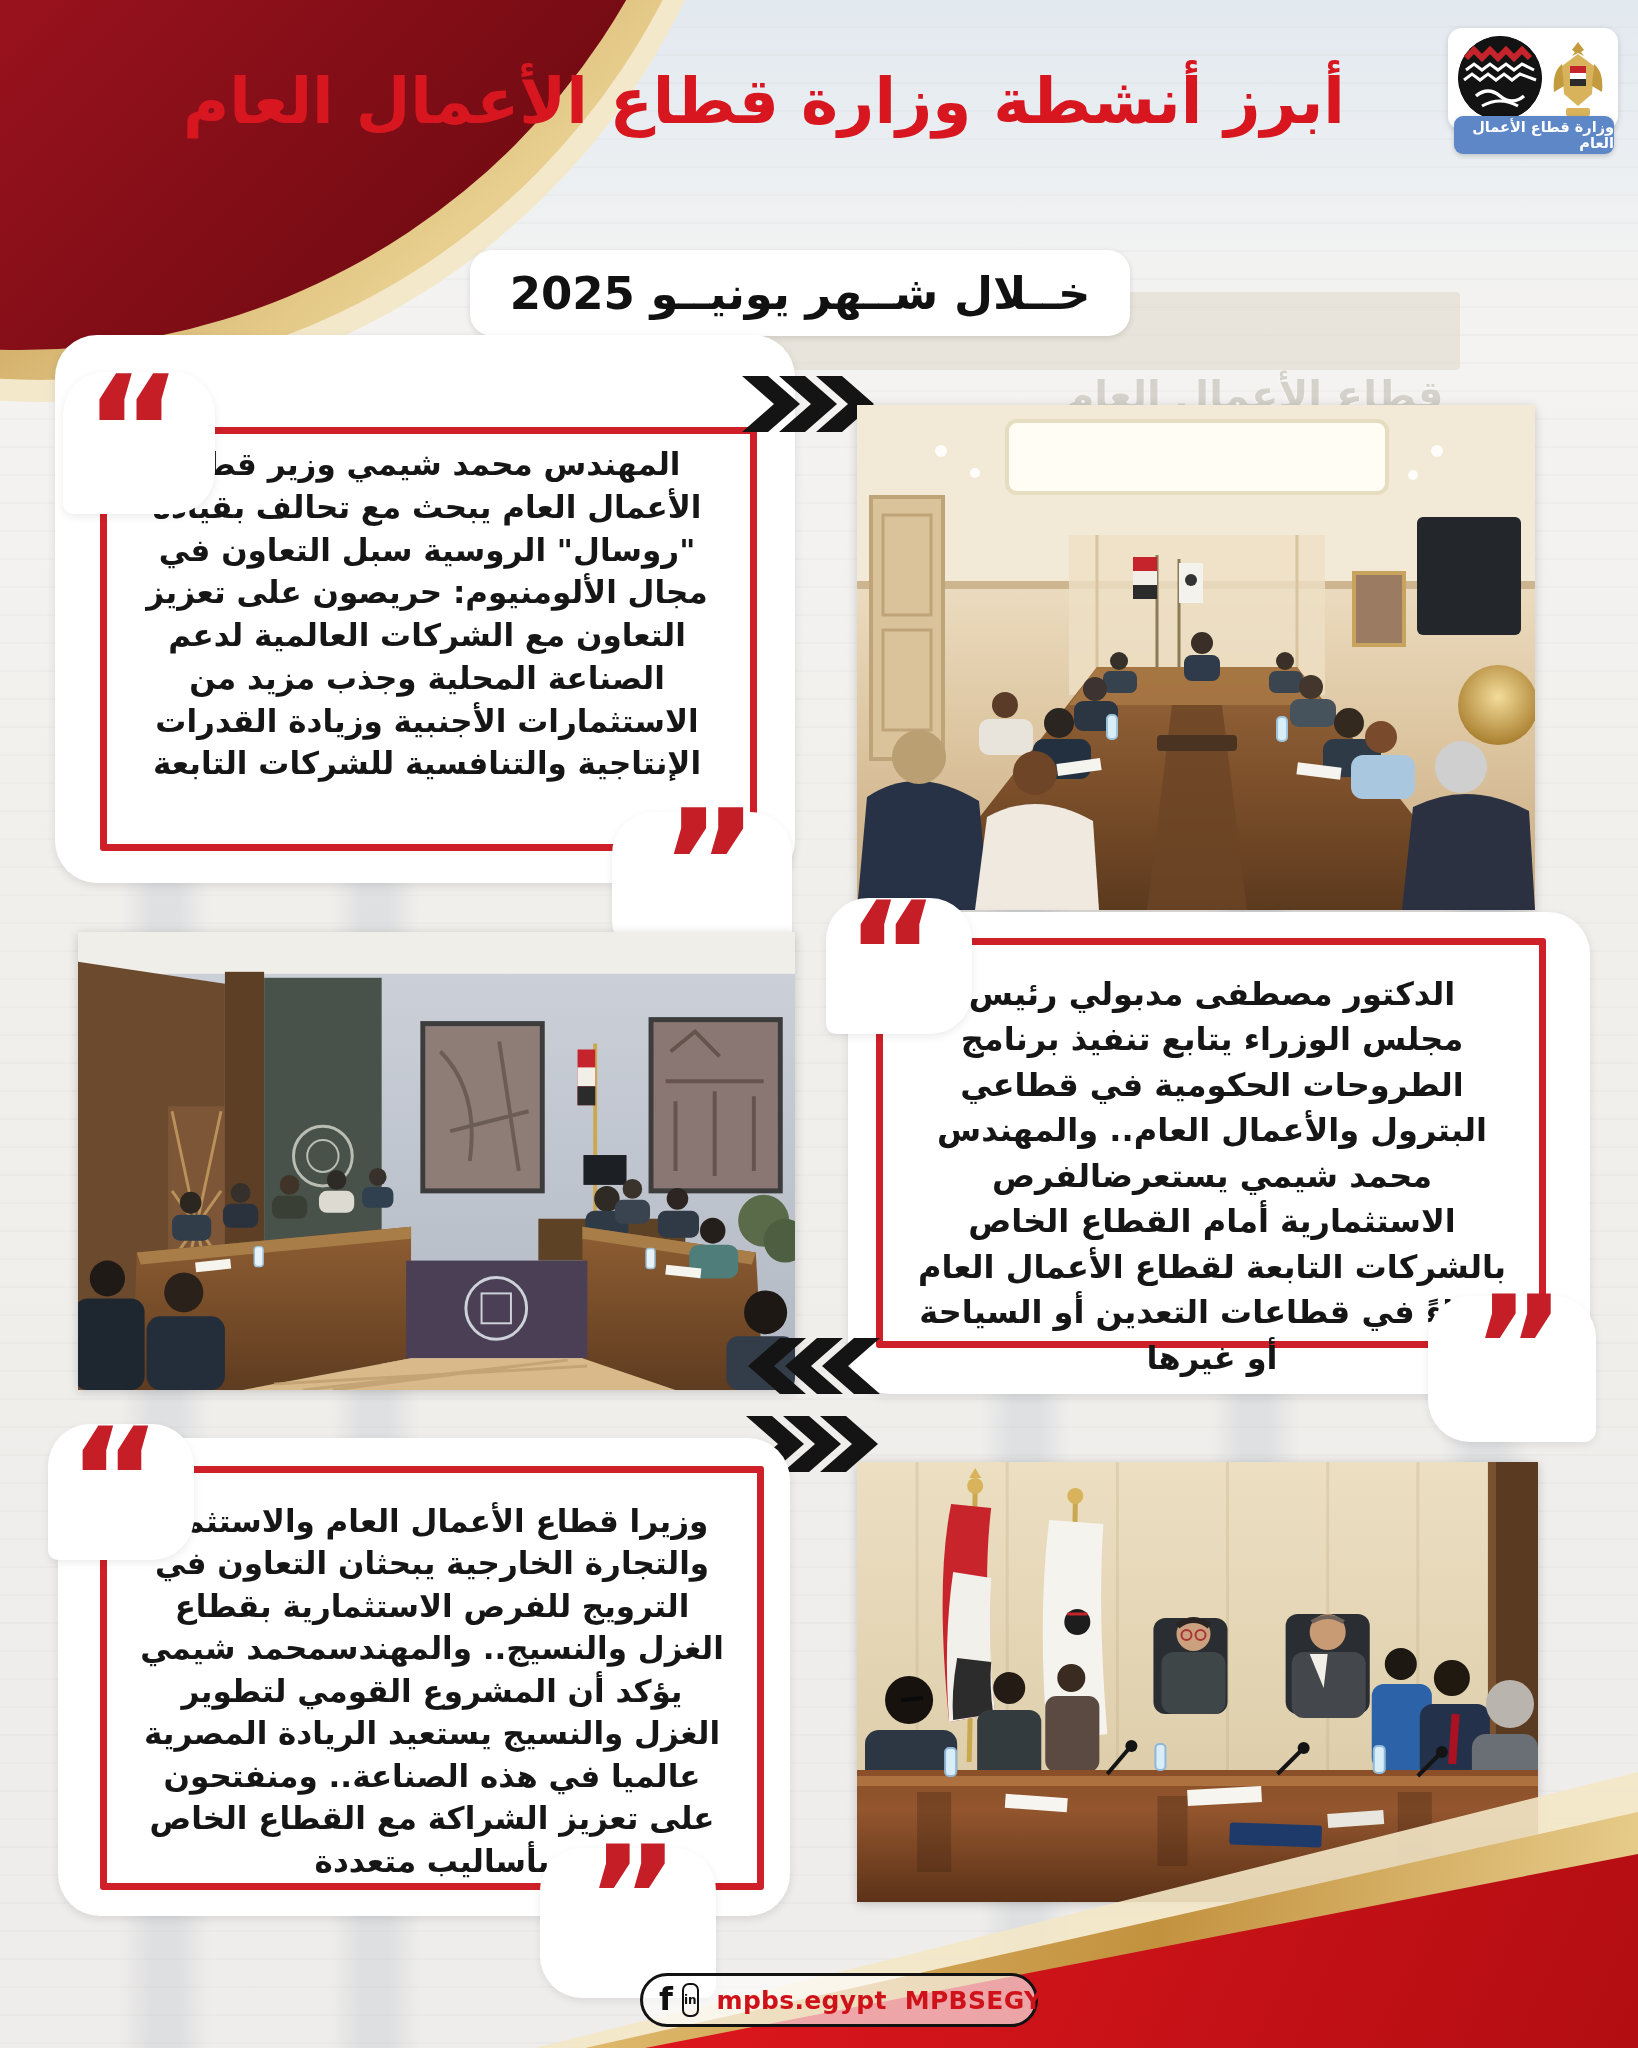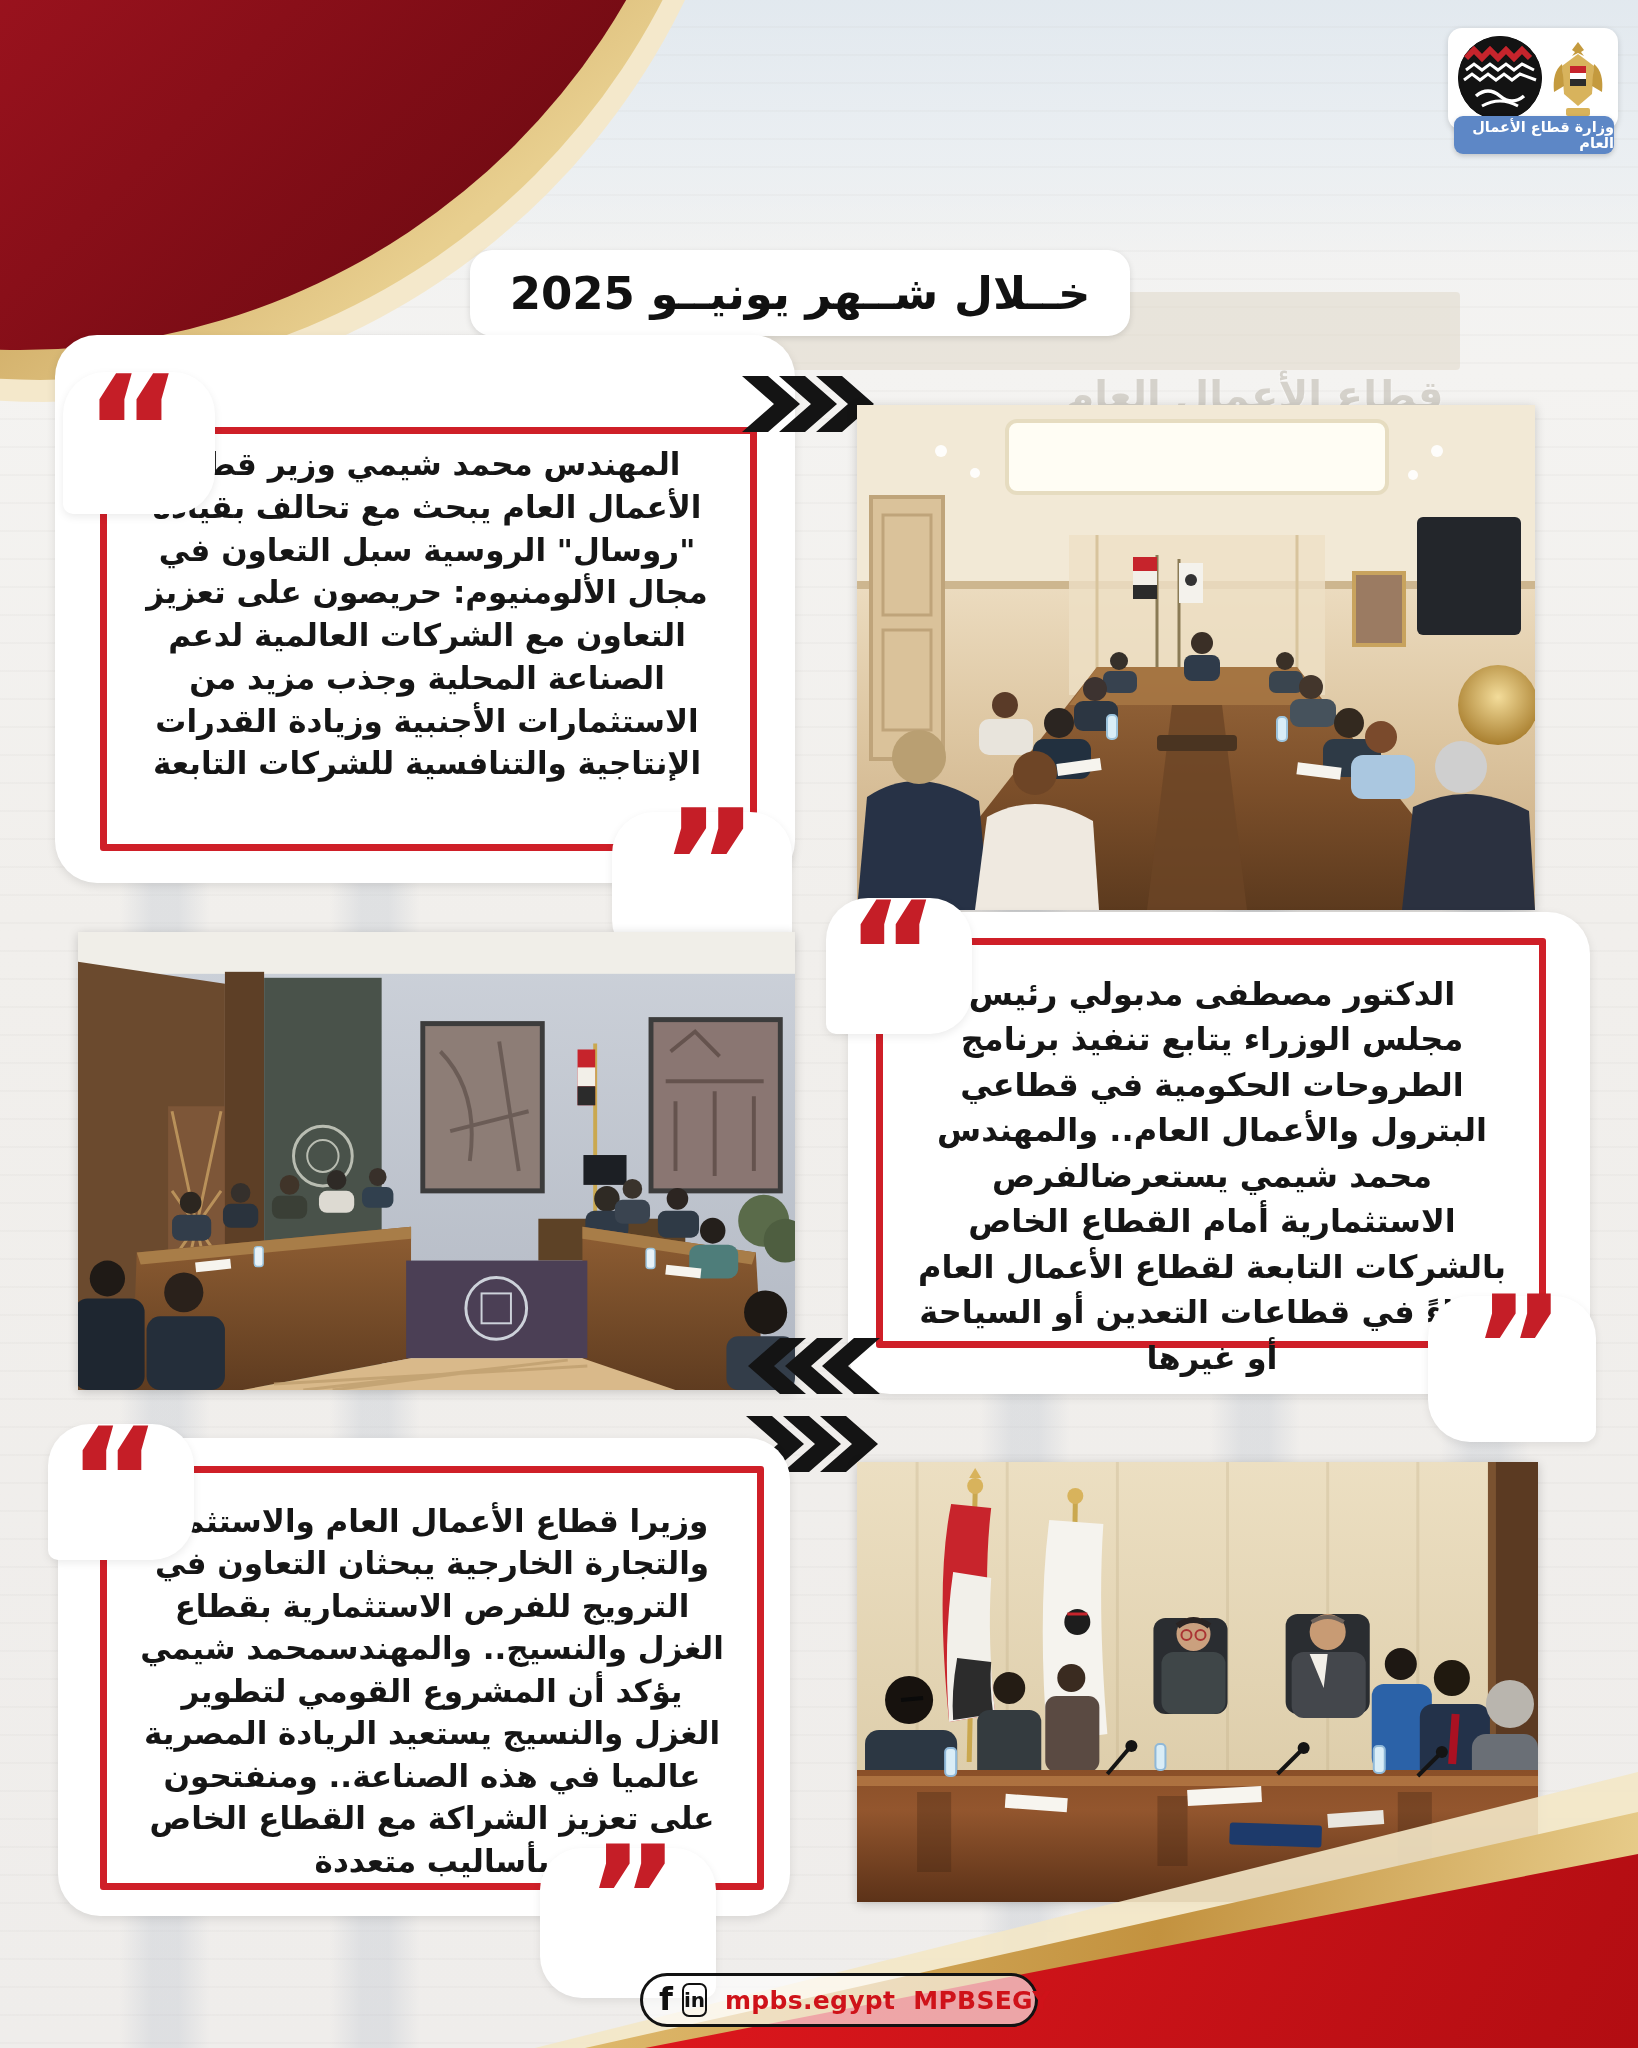--- a/index.html
+++ b/index.html
@@ -55,21 +55,21 @@
      clip-path:polygon(535px 2048px,1638px 1772px,1638px 1820px,588px 2048px);}
   .rib-gold{position:absolute;inset:0;background:linear-gradient(100deg,#fdf2cd 0%,#e5c277 40%,#c3923f 75%,#e9cf8e 100%);
      clip-path:polygon(585px 2048px,1638px 1812px,1638px 1864px,652px 2048px);}
   .rib-red{position:absolute;inset:0;background:linear-gradient(115deg,#d01219 0%,#ee1b21 45%,#b20d12 100%);
      clip-path:polygon(645px 2048px,1638px 1854px,1638px 2048px);}
   .social{position:absolute;left:640px;top:1973px;width:398px;height:54px;border:3px solid #121212;border-radius:30px;
      background:rgba(255,255,255,.62);display:flex;align-items:center;gap:9px;padding:0 16px;box-sizing:border-box;
      direction:ltr;z-index:40;}
   .fb{font-size:32px;font-weight:bold;color:#101010;line-height:1;margin-top:-3px;}
   .lin{width:30px;height:30px;border:2.5px solid #101010;border-radius:7px;display:flex;align-items:center;justify-content:center;
-     font-size:20px;font-weight:bold;color:#101010;}
+     font-size:12px;font-weight:bold;color:#101010;}
   .handle{color:#cf1219;font-size:25px;font-weight:bold;letter-spacing:.3px;}
 </style>
 </head>
 <body>
 
 <div class="stage">
 
   <div class="bg-layer">
     <div class="bg-sky"></div>
     <div class="bg-brick"></div>
@@ -83,20 +83,21 @@
     <div class="bg-sign" style="left:230px;top:468px;font-size:40px;letter-spacing:10px;">BUSINESS SECTOR</div>
     <div class="bg-sign-ar" style="left:1065px;top:372px;font-size:40px;">قطاع الأعمال العام</div>
   </div>
 
   <div class="corner">
     <div class="ring cream"></div>
     <div class="ring gold"></div>
     <div class="ring red"></div>
   </div>
 
+  <div class="title">أبرز أنشطة وزارة قطاع الأعمال العام</div>
   <div class="subtitle-box">
     <span class="subtitle-text">خــلال شــهر يونيــو 2025</span>
   </div>
 
   <div class="logo-card">
     <div class="osoul">
       <svg viewBox="0 0 84 84">
         <circle cx="42" cy="42" r="42" fill="#131313"></circle>
         <polyline points="8,22 16,14 24,22 32,14 40,22 48,14 56,22 64,14 72,22" fill="none" stroke="#c6242c" stroke-width="6"></polyline>
         <polyline points="8,34 16,28 24,34 32,28 40,34 48,28 56,34 64,28 76,34" fill="none" stroke="#fff" stroke-width="3"></polyline>

